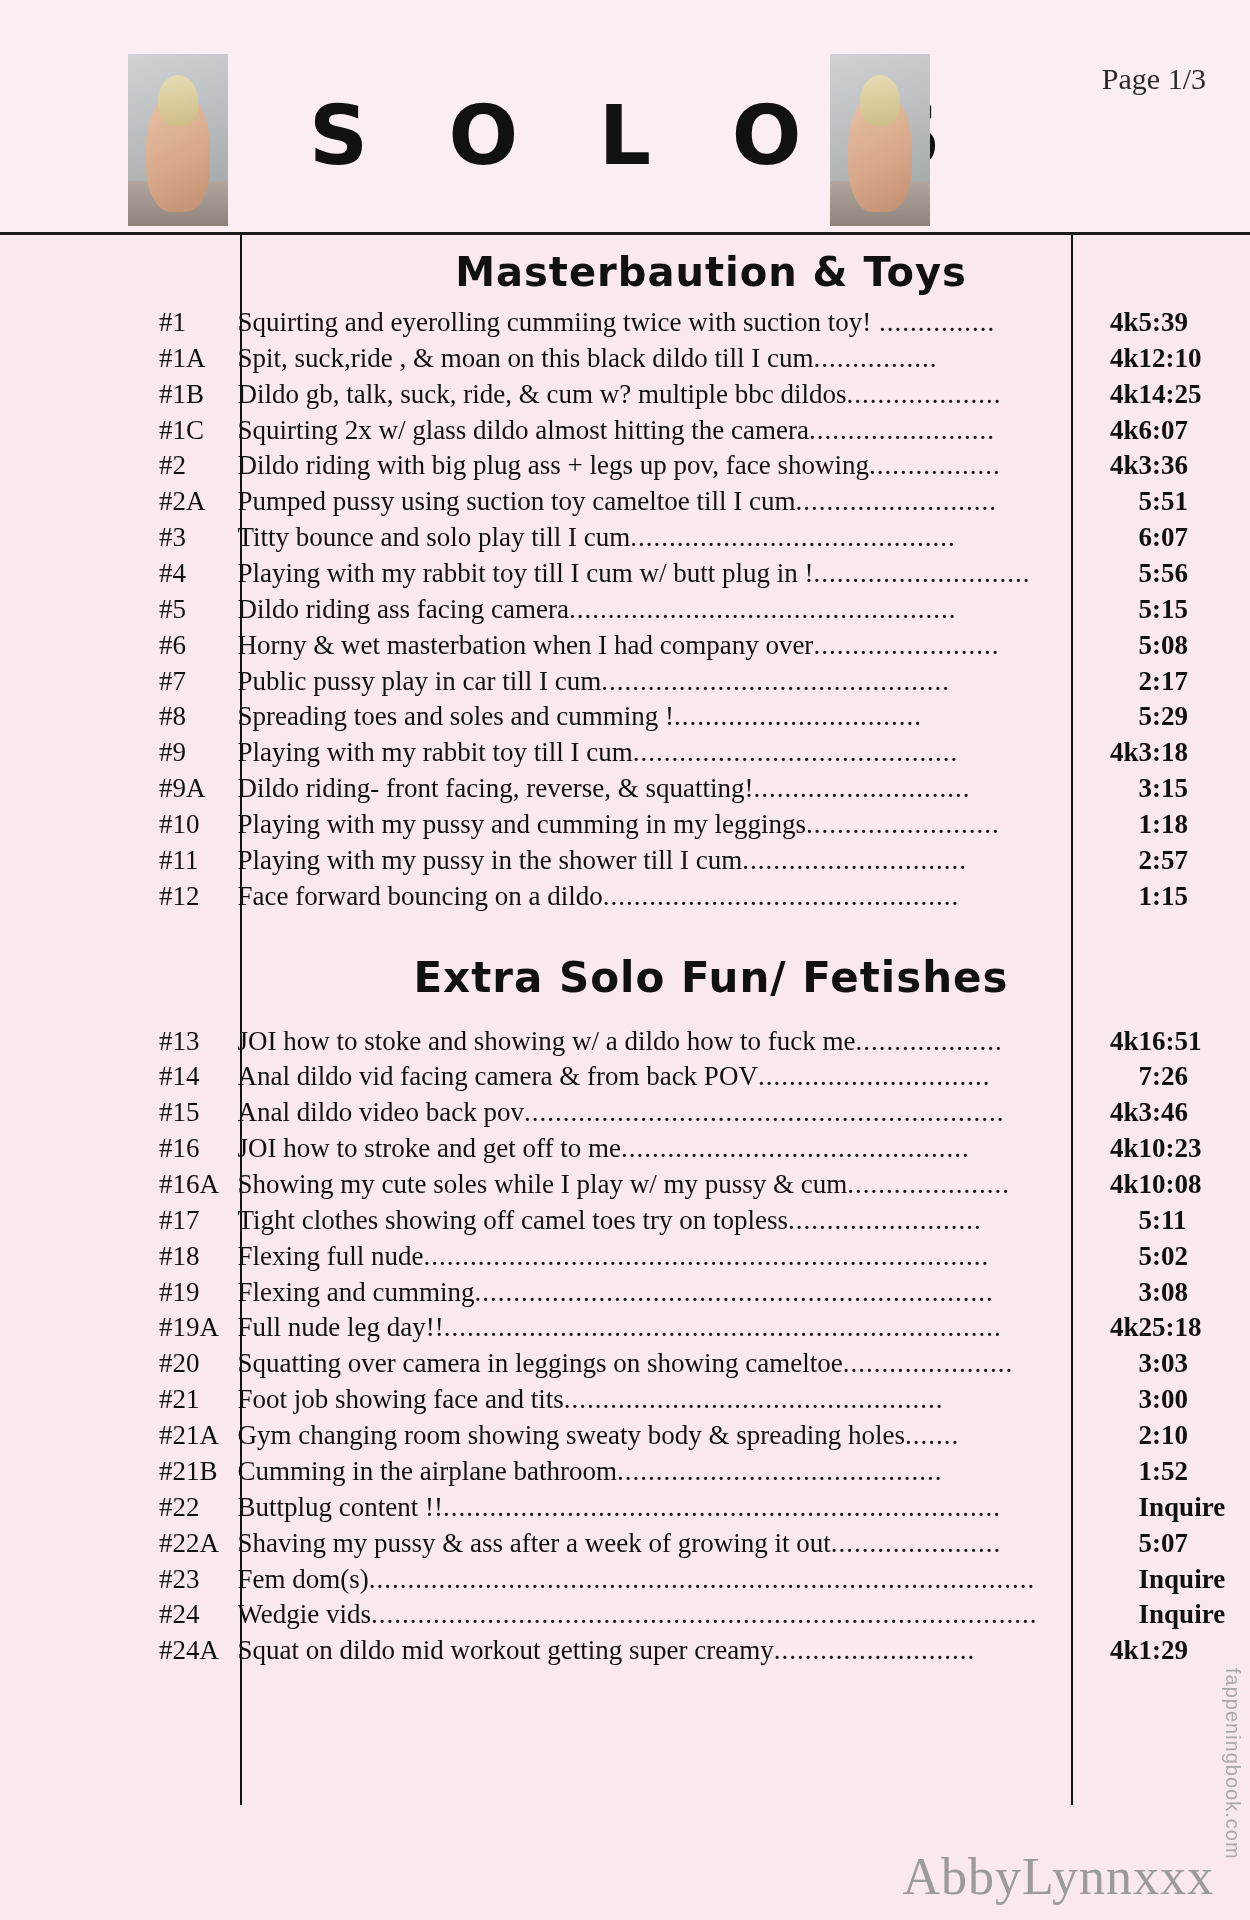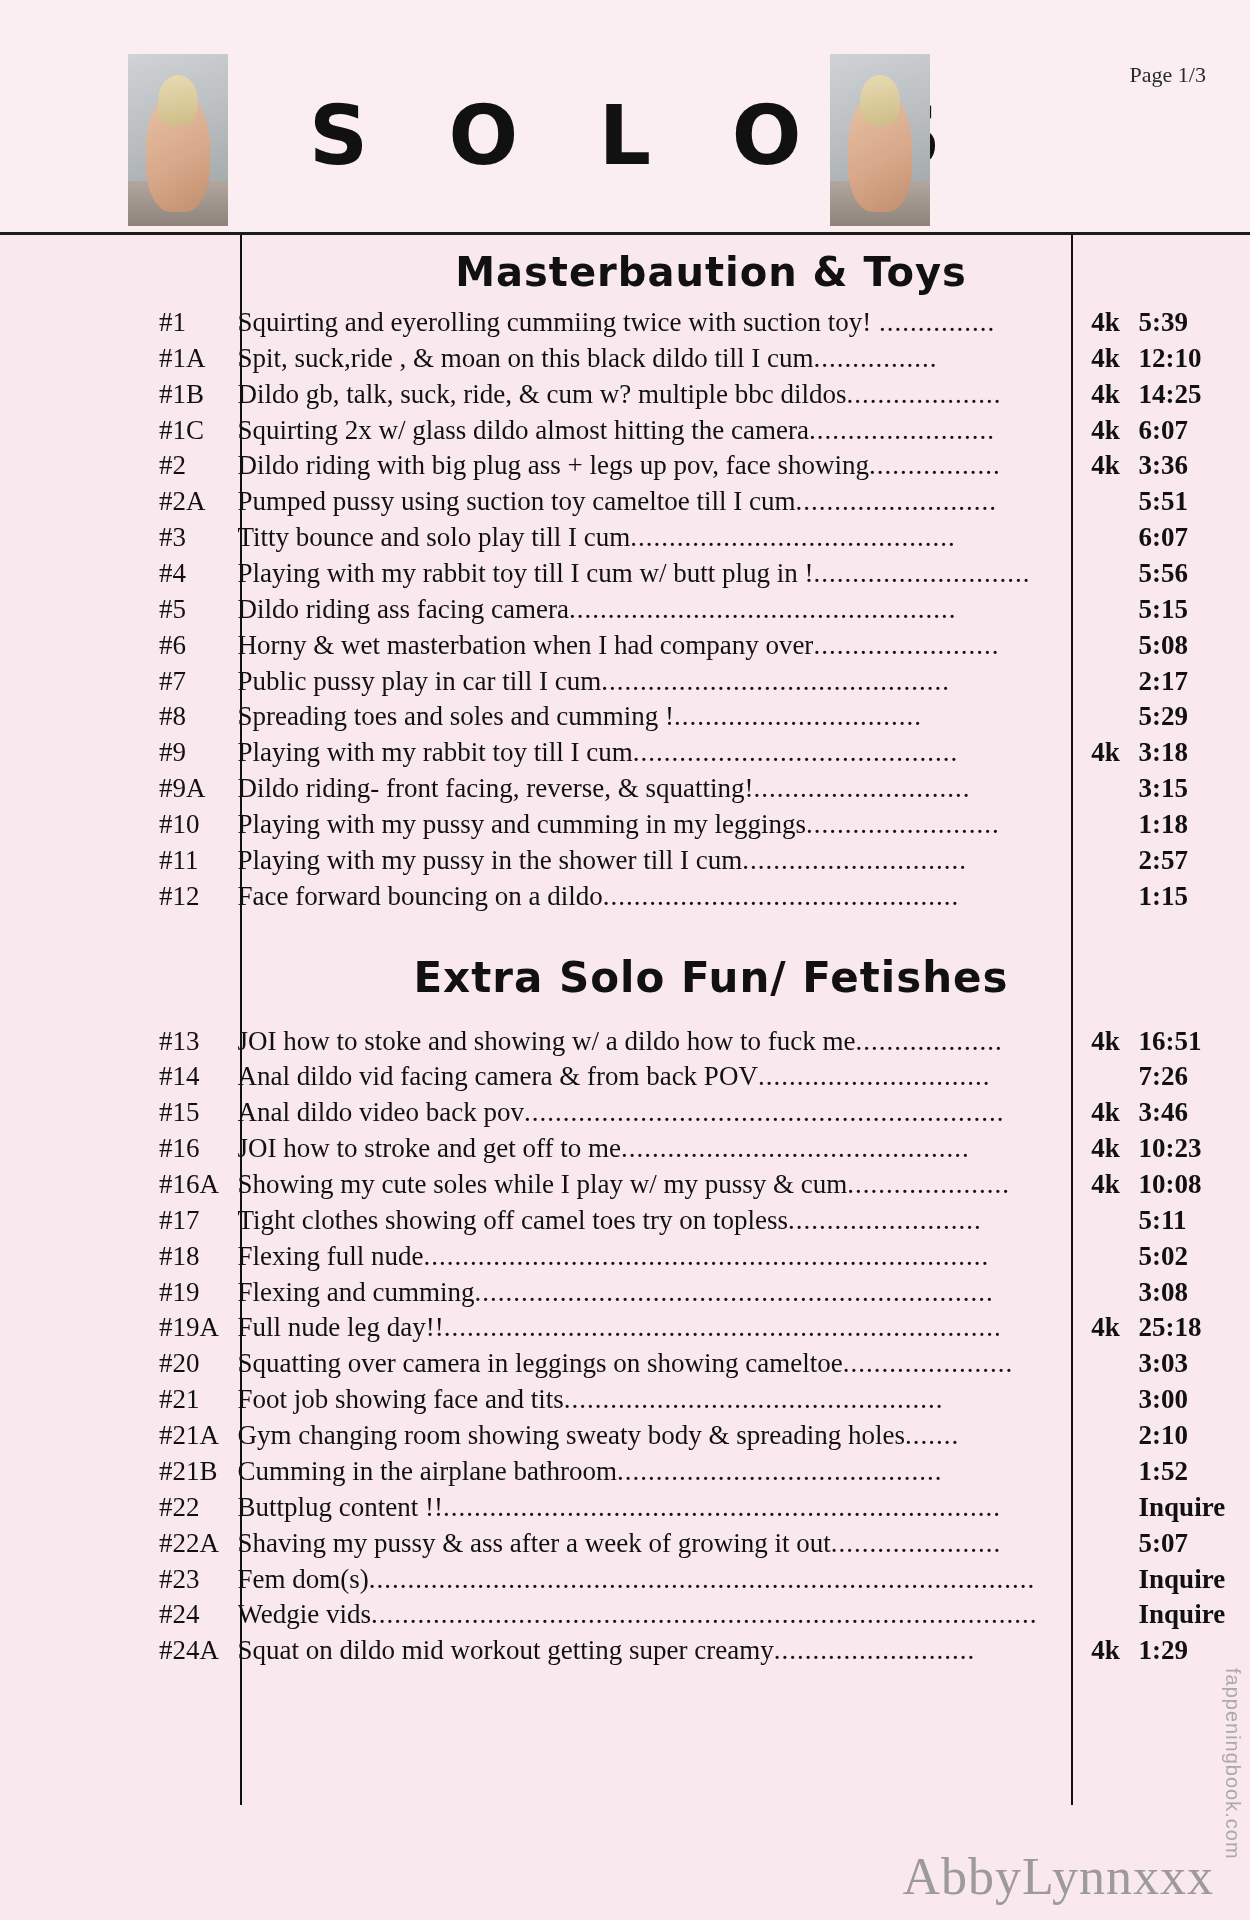--- a/index.html
+++ b/index.html
@@ -76,21 +76,21 @@
     position: absolute;
     left: 0; right: 0; bottom: 0;
     height: 26%;
     background: linear-gradient(180deg,#b2a79e 0%,#8e837a 100%);
   }
   .page-number {
     position: absolute;
     right: 44px;
     top: 62px;
     font-family: "Liberation Serif", serif;
-    font-size: 22px;
+    font-size: 30px;
     color: #2a2a2a;
   }
   
   .content {
     position: relative;
     margin: 0 auto;
     width: 1004px;
   }
   .col-rule {
     position: absolute;
@@ -147,21 +147,21 @@
     position: relative;
     overflow: hidden;
     white-space: nowrap;
   }
   td.c-desc .txt { position: relative; z-index: 2; background: transparent; }
   td.c-desc .dots {
     letter-spacing: 1px;
   }
   td.c-q {
     width: 64px;
-    text-align: center;
+    text-align: right;
     font-weight: 700;
     font-size: 26px;
   }
   td.c-len {
     width: 96px;
     text-align: left;
     font-weight: 700;
     font-size: 27px;
     padding-right: 6px;
   }

